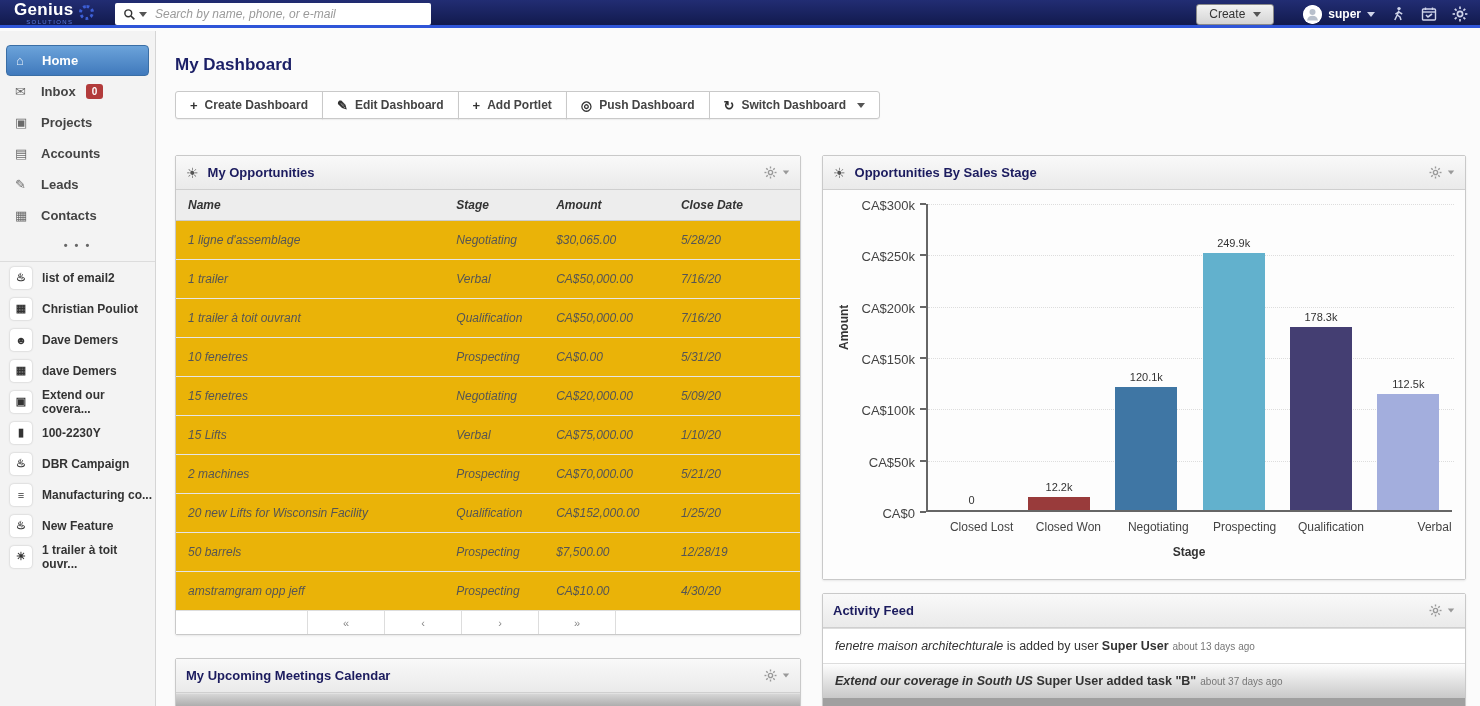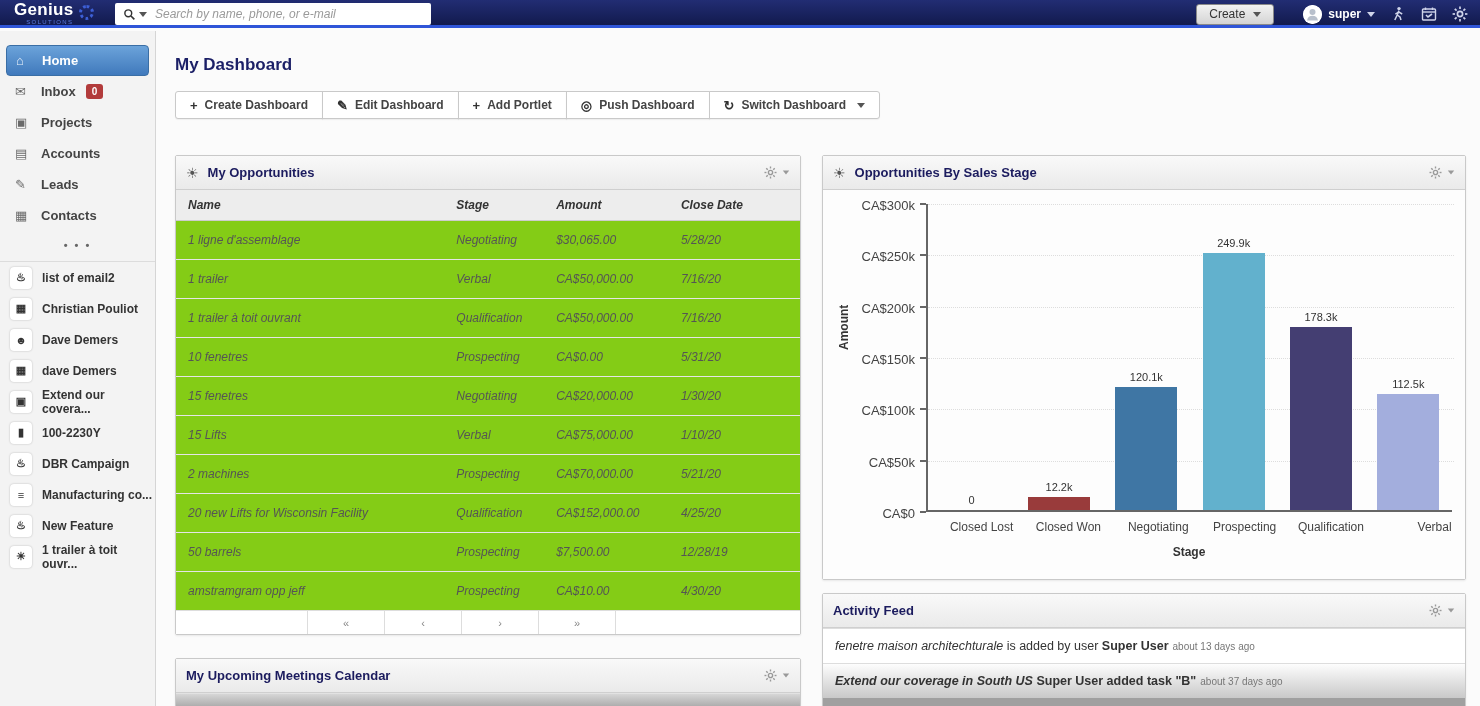--- a/index.html
+++ b/index.html
@@ -78,21 +78,21 @@
   .p-tools .caret { border-top-color:#999; transform:scale(.8); }
 
   .left-col { position:absolute; left:19px; top:124px; width:626px; }
   .right-col { position:absolute; left:666px; top:124px; width:644px; }
 
   
   table { width:100%; border-collapse:collapse;font-style:italic; }
   thead th { background:#ededed; border-bottom:1px solid #ccc; text-align:left;
     font-size:12px; font-weight:bold; color:#333; padding:8px 10px 8px 12px; }
   tbody td { font-size:12px; color:#555; padding:12px 10px 12px 12px; border-top:1px solid #e5e5e5; }
-  tbody tr { cursor:pointer; background:#84cc16; }
+  tbody tr { cursor:pointer; background:#eab308; }
   .pager { display:flex; border-top:1px solid #ddd; height:24px; background:#fff; }
   .pager .sp-l { flex:0 0 131px; }
   .pager .sp-r { flex:1; border-left:1px solid #ddd; }
   .pager .pg-btn { flex:0 0 77px; border-left:1px solid #ddd; display:flex;
     align-items:center; justify-content:center; font-size:11px; color:#888; cursor:pointer; }
 
   
   .cal-body { height:16px; background:linear-gradient(#d6d6d6,#a3a3a3); border-top:1px solid #e2e2e2; }
 
   
@@ -360,39 +360,39 @@
             <tr>
               <td>10 fenetres</td>
               <td>Prospecting</td>
               <td>CA$0.00</td>
               <td>5/31/20</td>
             </tr>
             <tr>
               <td>15 fenetres</td>
               <td>Negotiating</td>
               <td>CA$20,000.00</td>
-              <td>1/30/20</td>
+              <td>5/09/20</td>
             </tr>
             <tr>
               <td>15 Lifts</td>
               <td>Verbal</td>
               <td>CA$75,000.00</td>
               <td>1/10/20</td>
             </tr>
             <tr>
               <td>2 machines</td>
               <td>Prospecting</td>
               <td>CA$70,000.00</td>
               <td>5/21/20</td>
             </tr>
             <tr>
               <td>20 new Lifts for Wisconsin Facility</td>
               <td>Qualification</td>
               <td>CA$152,000.00</td>
-              <td>4/25/20</td>
+              <td>1/25/20</td>
             </tr>
             <tr>
               <td>50 barrels</td>
               <td>Prospecting</td>
               <td>$7,500.00</td>
               <td>12/28/19</td>
             </tr>
             <tr>
               <td>amstramgram opp jeff</td>
               <td>Prospecting</td>

